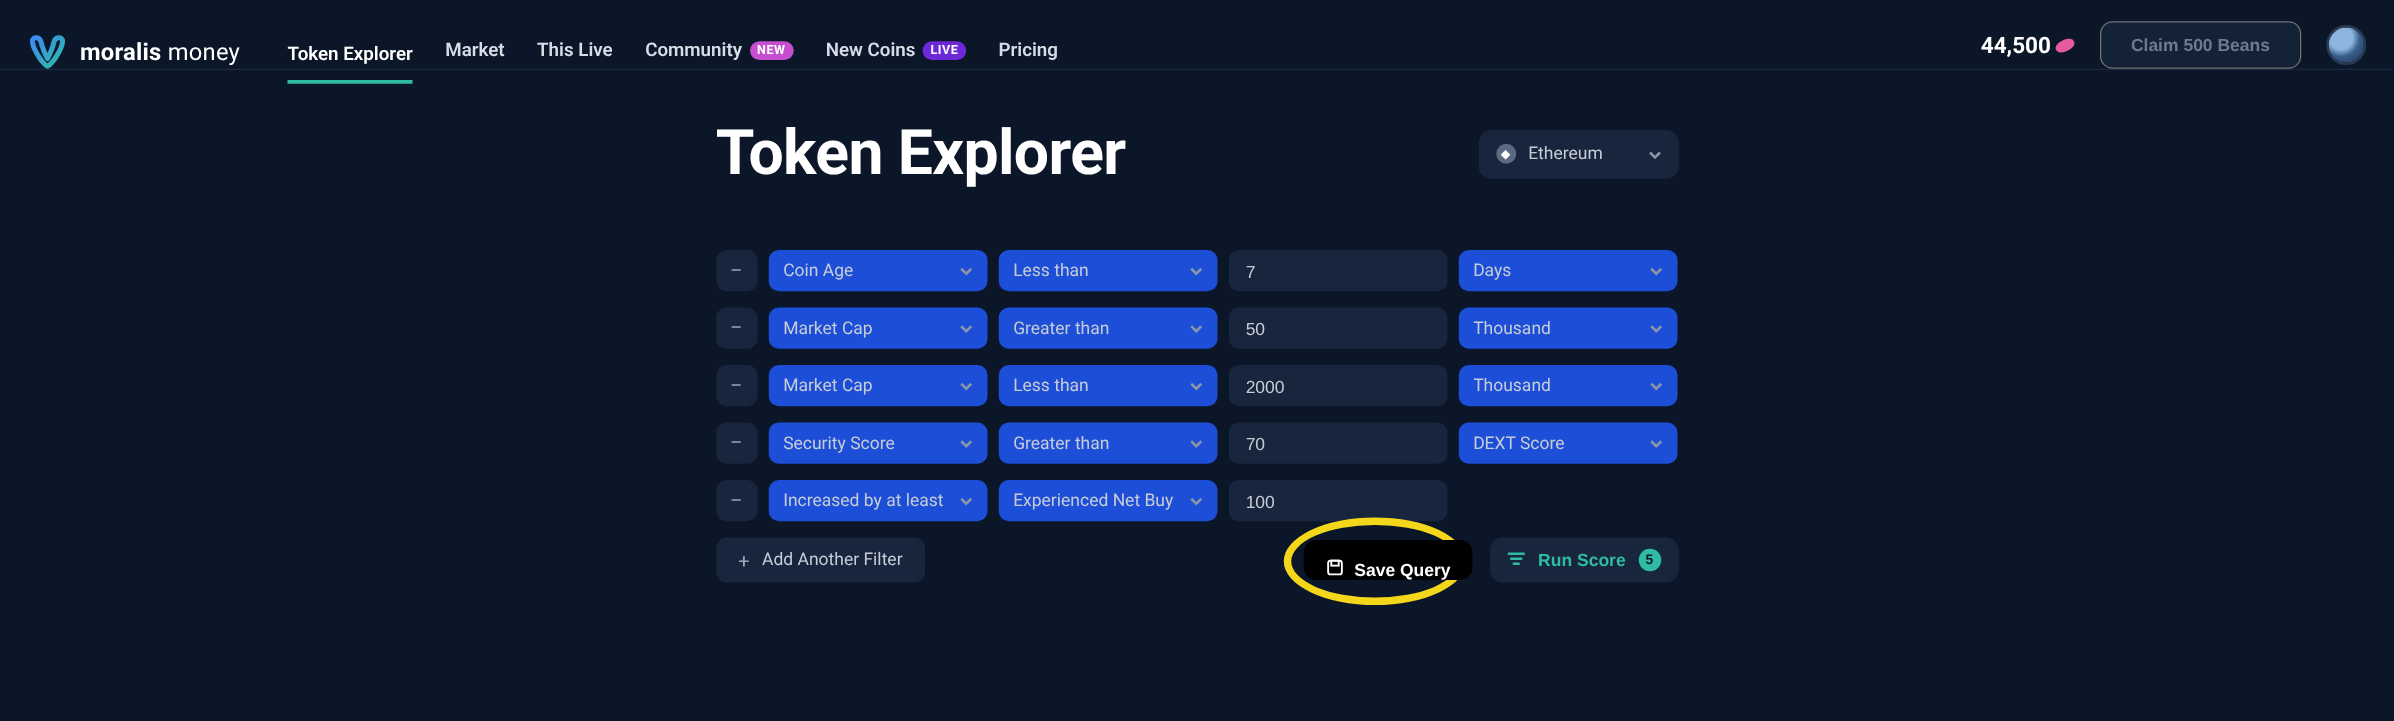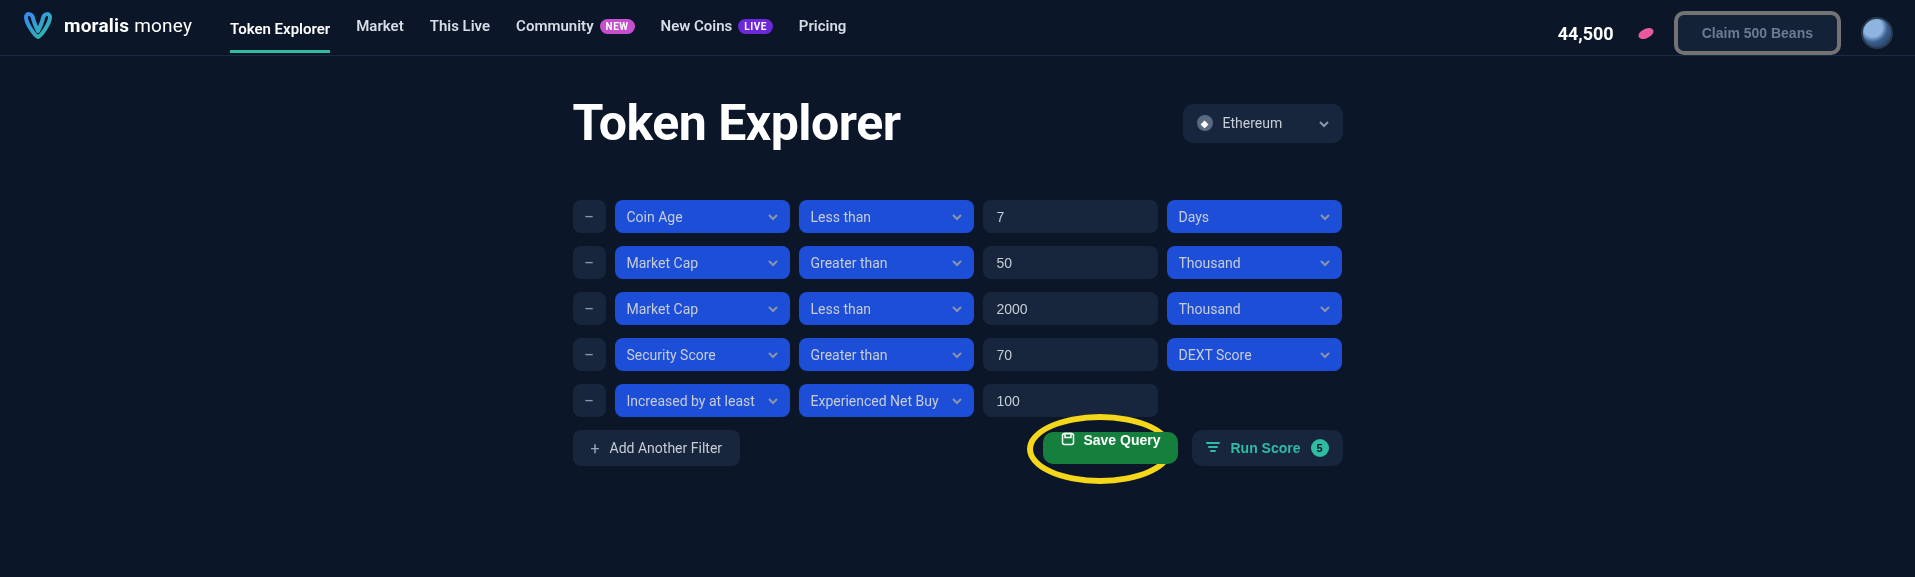--- a/index.html
+++ b/index.html
@@ -7,22 +7,22 @@
     background: #0b1628;
     color: #c7cdd6;
     font-family: -apple-system, BlinkMacSystemFont, "Segoe UI", Roboto, sans-serif;
     width: 1915px;
     height: 577px;
     overflow: hidden;
   }
   .topbar {
     height: 56px;
     display: flex;
-    align-items: flex-start;
-    padding: 11px 22px;
+    align-items: flex-end;
+    padding: 0 22px;
     border-bottom: 1px solid #1a2a42;
   }
   .logo {
     display: flex;
     align-items: center;
     gap: 10px;
     margin-right: 38px;
   }
   .logo-mark svg { display: block; }
   .logo-text { color: #fff; font-size: 19px; font-weight: 400; letter-spacing: 0.2px; }
@@ -47,24 +47,24 @@
   .badge {
     font-size: 10px;
     font-weight: 700;
     padding: 2px 6px;
     border-radius: 10px;
     letter-spacing: 0.5px;
   }
   .badge-new { background: #c54fcf; color: #fff; }
   .badge-live { background: #6d28d9; color: #fff; }
   .topbar-right { margin-left: auto; display: flex; align-items: center; gap: 20px; }
-  .bean-count { display: flex; align-items: center; gap: 24px; font-size: 18px; font-weight: 700; color: #fff; }
+  .bean-count { display: flex; align-items: center; gap: 3px; font-size: 18px; font-weight: 700; color: #fff; }
   .bean-icon { width: 16px; height: 9px; background: #e85a9e; border-radius: 50% / 60%; transform: rotate(-25deg); }
   .claim-btn {
-    border: 4px solid #737373;
+    border: 1px solid #737373;
     background: #142238;
     color: #6b7b92;
     font-size: 14px;
     font-weight: 600;
     padding: 10px 24px;
     border-radius: 10px;
     cursor: pointer;
   }
   .avatar {
     width: 32px; height: 32px; border-radius: 50%;
@@ -144,29 +144,29 @@
     height: 36px;
     padding: 0 18px;
     display: flex; align-items: center; gap: 10px;
     cursor: pointer;
     font-size: 14px; color: #c7cdd6;
   }
   .add-filter-btn .plus { font-size: 16px; color: #9aa6b8; }
   .right-actions { margin-left: auto; display: flex; align-items: center; gap: 14px; position: relative; }
   .save-query-wrap { position: relative; }
   .save-btn {
-    background: #15803d;
+    background: #000000;
     color: #fff;
     font-size: 14px;
     font-weight: 600;
     border: none;
     border-radius: 10px;
     height: 32px;
     padding: 0 18px;
-    display: flex; align-items: flex-start; gap: 8px;
+    display: flex; align-items: flex-end; gap: 8px;
     cursor: pointer;
     position: relative;
     z-index: 2;
   }
   .run-btn {
     background: #17263d;
     color: #2fbca3;
     font-size: 14px;
     font-weight: 600;
     border: none;

